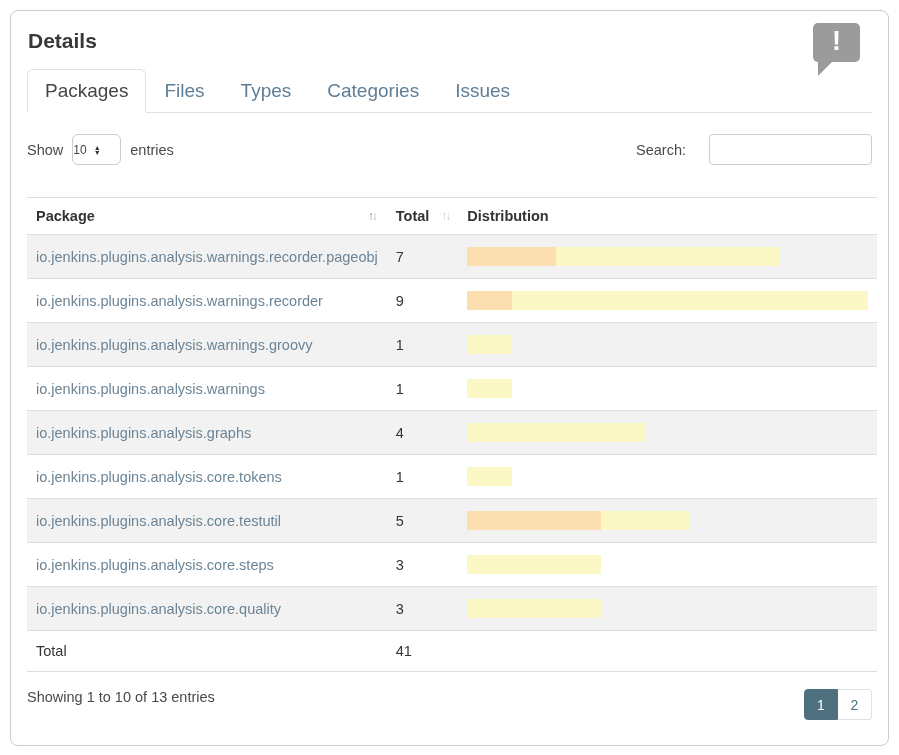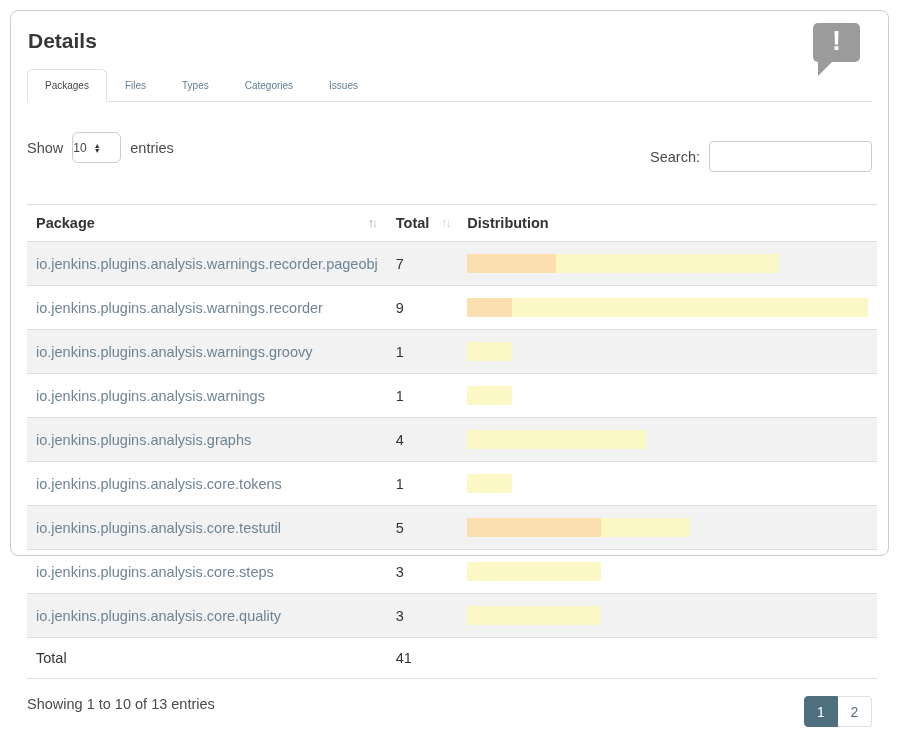--- a/index.html
+++ b/index.html
@@ -7,21 +7,21 @@
   body {
     width: 899px; height: 755px;
     background: #fff;
     font-family: "Liberation Sans", sans-serif;
     color: #4a4a4a;
     position: relative;
     overflow: hidden;
   }
   .card {
     position: absolute; left: 10px; top: 10px;
-    width: 879px; height: 546px;
+    width: 879px; height: 736px;
     border: 1px solid #ccc; border-radius: 8px;
     background: #fff;
     padding: 16px 16px;
   }
   .page-title {
     font-size: 21px; font-weight: 700; color: #383838;
     margin: 2px 0 16px 1px;
   }
   
   .bubble-wrap { position: absolute; top: 12px; right: 28px; width: 47px; height: 54px; }
@@ -34,21 +34,21 @@
   .bubble::after {
     content: ""; position: absolute; left: 5px; top: 100%;
     width: 0; height: 0;
     border-top: 14px solid var(--icon-gray, #9b9b9b);
     border-right: 14px solid transparent;
   }
   .bubble .excl { color: #fff; font-weight: 700; font-size: 27px; line-height: 1; margin-top: -2px; }
   
   .tabs { display: flex; border-bottom: 1px solid #dee2e6; list-style: none; margin: 0; padding: 0; }
   .tab {
-    padding: 10px 17px; font-size: 10px;
+    padding: 10px 17px; font-size: 19px;
     color: var(--tab-link, #5f7e95);
     cursor: pointer; margin-bottom: -1px;
     border: 1px solid transparent;
     border-radius: 6px 6px 0 0;
   }
   .tab.active {
     color: #464646; background: #fff;
     border-color: #dee2e6 #dee2e6 #fff #dee2e6;
   }
   
@@ -58,21 +58,21 @@
     font-size: 14.5px; color: #4a4a4a;
   }
   .length-group { display: flex; align-items: center; gap: 9px; }
   .select-box {
     width: 49px; height: 31px;
     border: 1px solid #ccc; border-radius: 6px;
     display: inline-flex; align-items: center; gap: 7px;
     font-size: 12px; color: #444; cursor: pointer; background: #fff;
   }
   .select-arrows { display: inline-flex; flex-direction: column; font-size: 7px; line-height: 5px; color: #333; }
-  .search-group { display: flex; align-items: center; gap: 9px; margin-top: 18px; }
+  .search-group { display: flex; align-items: center; gap: 23px; }
   .search-input {
     width: 163px; height: 31px;
     border: 1px solid #ccc; border-radius: 4px;
     padding: 4px 8px; font-size: 14px; color: #333;
     outline: none; background: #fff;
   }
   
   table.data { width: 100%; border-collapse: collapse; margin-top: 32px; font-size: 14.5px; }
   table.data th, table.data td { text-align: left; vertical-align: middle; }
   thead th {

